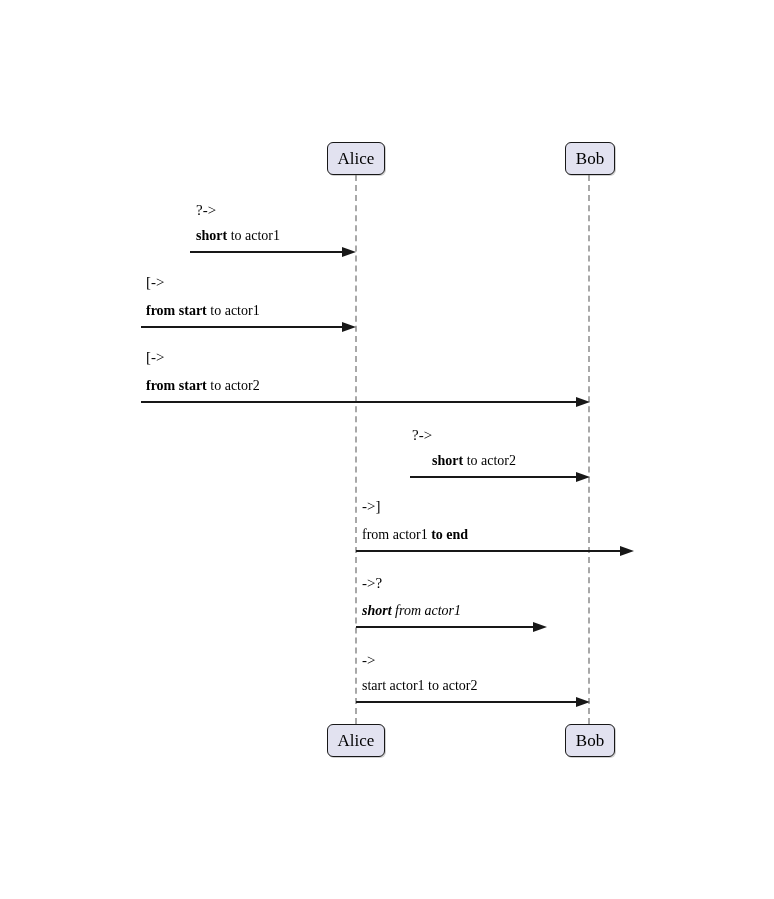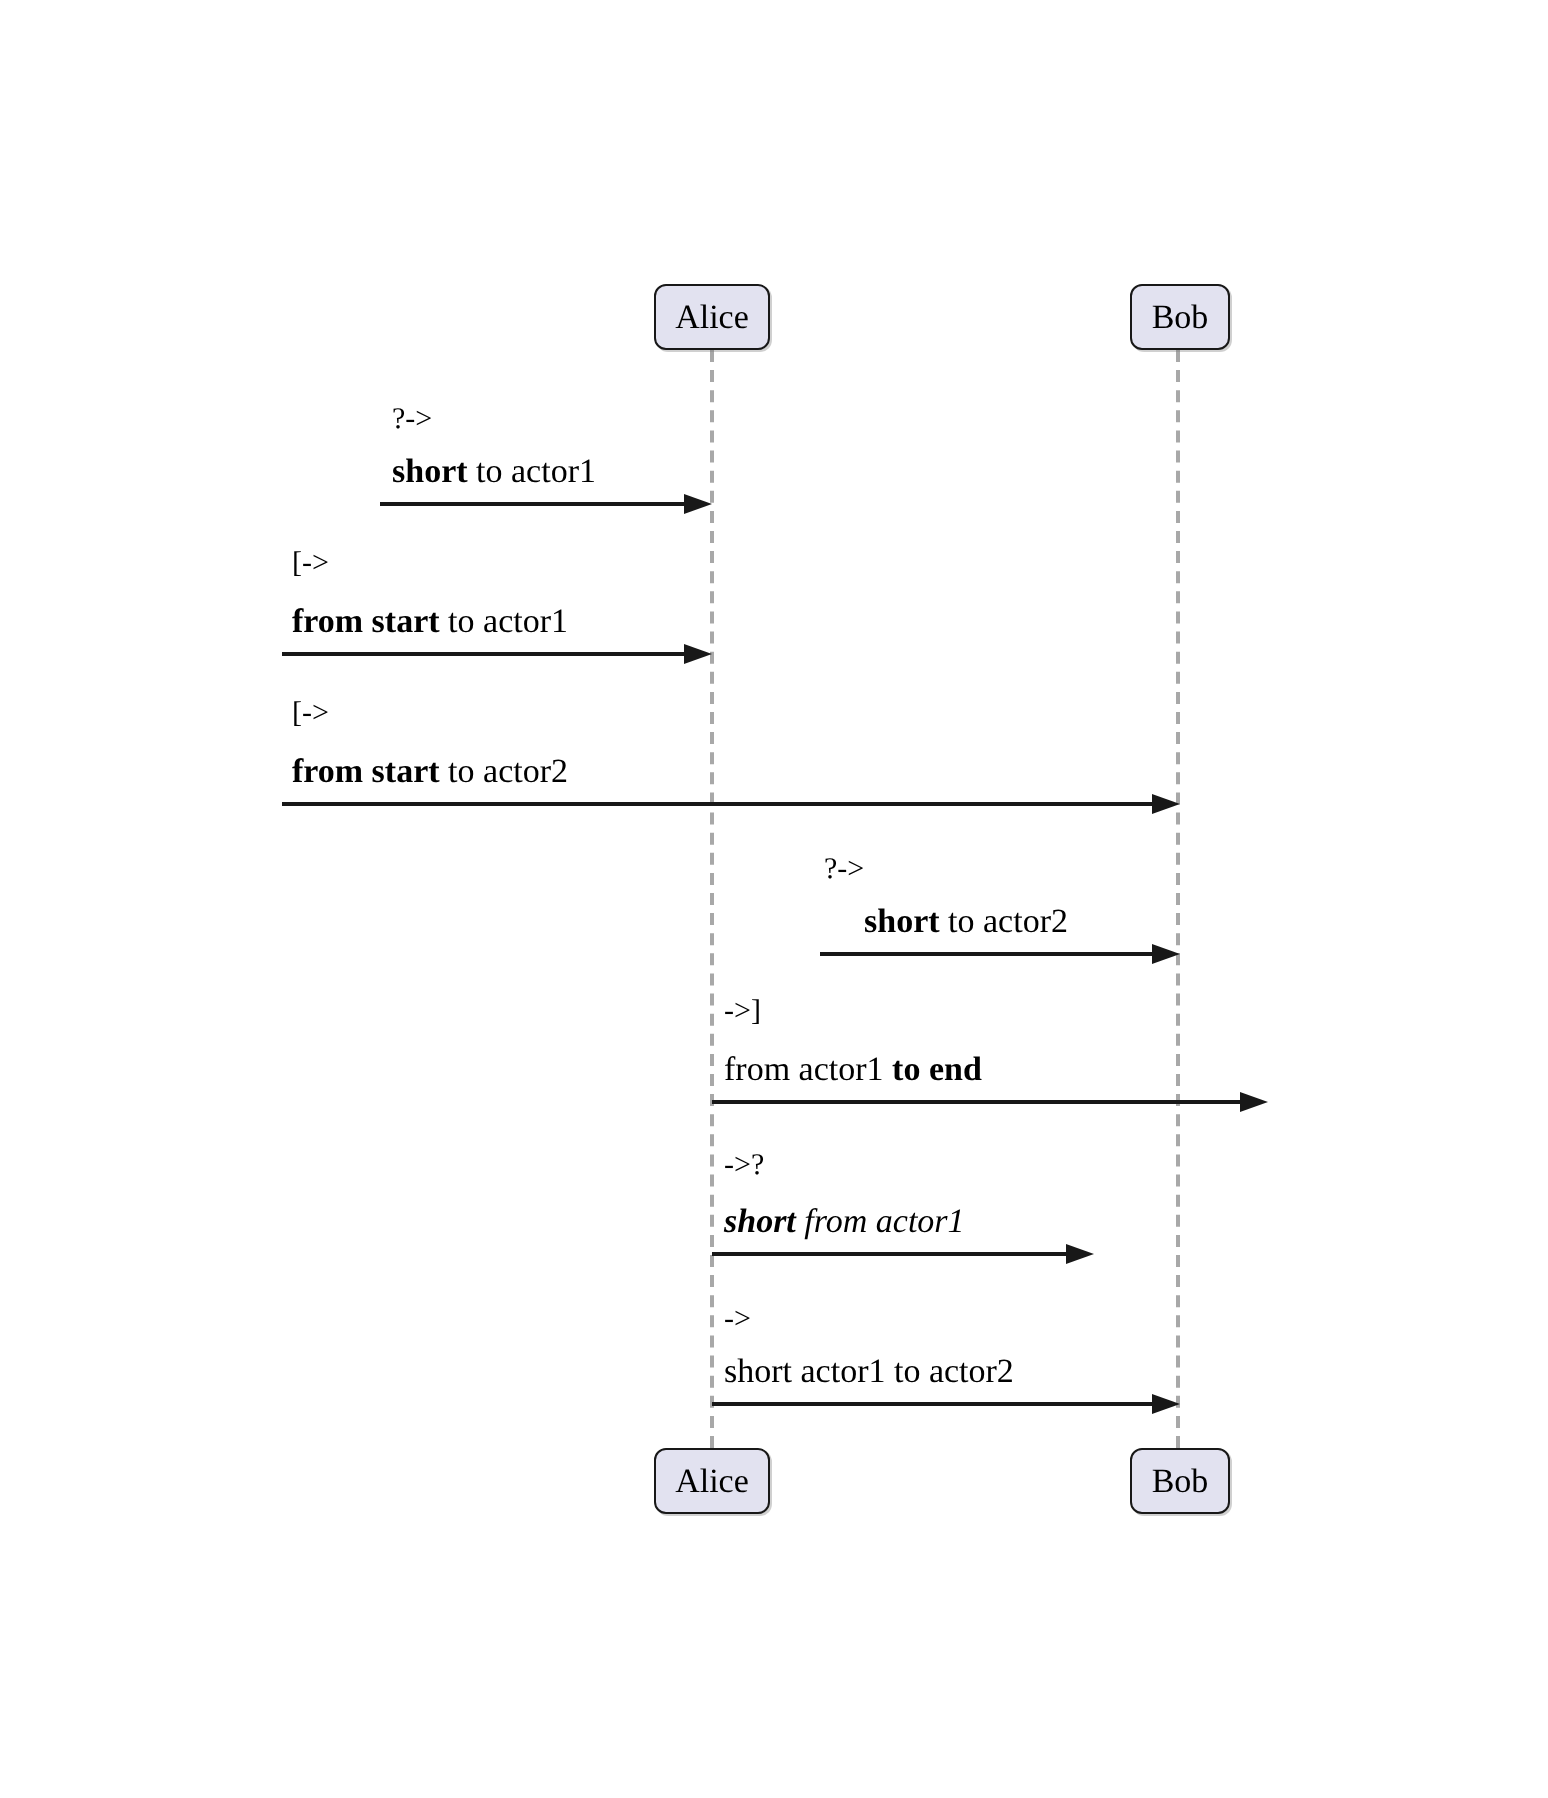--- a/index.html
+++ b/index.html
@@ -27,21 +27,21 @@
     box-sizing:border-box;
     box-shadow:1px 1px 0 rgba(120,120,120,0.35);
   }
   .msg-code{
     position:absolute;
     font-size:15px;line-height:18px;
     white-space:pre;
   }
   .msg-label{
     position:absolute;
-    font-size:17px;line-height:19px;
+    font-size:14px;line-height:19px;
     white-space:pre;
   }
   .msg-label b{font-weight:bold;}
   .msg-line{
     position:absolute;
     height:2px;
     background:var(--arrow,#181818);
   }
   .msg-head{
     position:absolute;
@@ -97,17 +97,17 @@
   <div class="msg-label" style="left:362px;top:525px;text-align:center;"><span>from actor1 </span><b>to end</b><span></span></div>
   <div class="msg-line" style="left:356px;top:550px;width:265px;"></div>
   <div class="msg-head" style="left:620px;top:546px;"></div>
 
   <div class="msg-code" style="left:362px;top:574px;">-&gt;?</div>
   <div class="msg-label" style="left:362px;top:601px;font-style:italic;"><span></span><b>short</b><span> from actor1</span></div>
   <div class="msg-line" style="left:356px;top:626px;width:178px;"></div>
   <div class="msg-head" style="left:533px;top:622px;"></div>
 
   <div class="msg-code" style="left:362px;top:651px;">-&gt;</div>
-  <div class="msg-label" style="left:362px;top:676px;"><span>short actor1 to actor2</span><b></b><span></span></div>
+  <div class="msg-label" style="left:362px;top:676px;"><span>start actor1 to actor2</span><b></b><span></span></div>
   <div class="msg-line" style="left:356px;top:701px;width:221px;"></div>
   <div class="msg-head" style="left:576px;top:697px;"></div>
 
 </div>
 
 </body></html>

